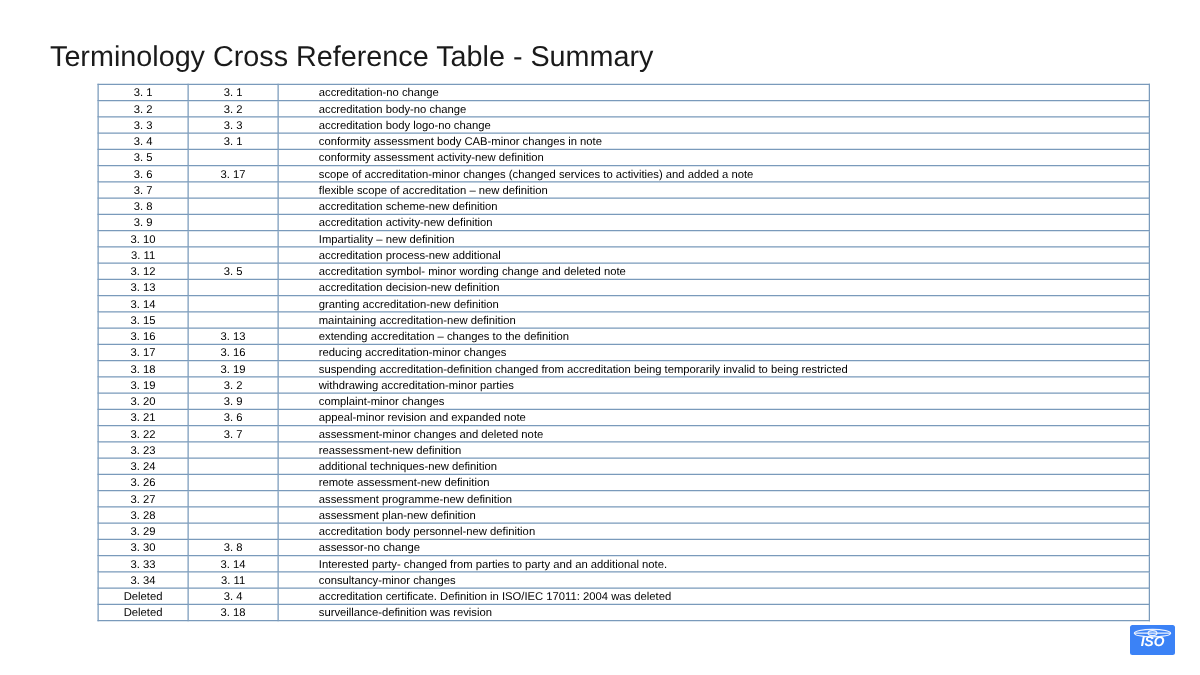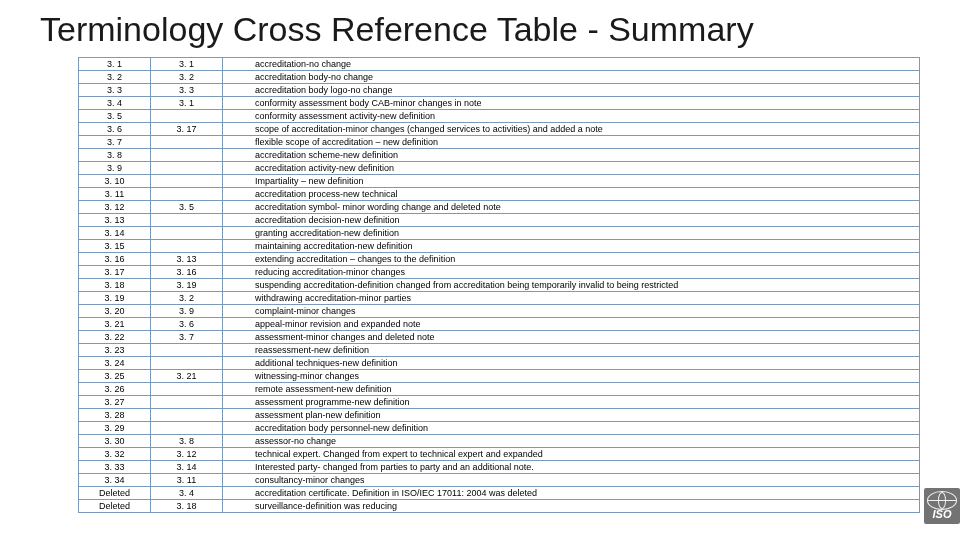--- a/index.html
+++ b/index.html
@@ -5,24 +5,25 @@
   * { box-sizing: border-box; }
   body {
     margin: 0;
     width: 960px;
     height: 540px;
     font-family: Arial, Helvetica, sans-serif;
     background: #fff;
     position: relative;
   }
   .title {
-    font-size: 34px;
+    font-size: 23px;
     font-weight: 400;
     color: #1a1a1a;
     padding: 10px 0 8px 40px;
+    margin-top: 22px;
   }
   .table-wrap {
     margin: 0 40px 0 78px;
   }
   table {
     border-collapse: collapse;
     width: 100%;
     table-layout: fixed;
   }
   td {
@@ -34,25 +35,25 @@
     vertical-align: middle;
     height: 12.6px;
     overflow: hidden;
     white-space: nowrap;
   }
   .c1 { width: 72px; text-align: center; }
   .c2 { width: 72px; text-align: center; }
   .c3 { text-align: left; padding-left: 32px; }
   .logo {
     position: absolute;
-    right: 0;
+    right: 20px;
     bottom: 16px;
     width: 36px;
-    height: 36px;
-    background: #737373;
+    height: 24px;
+    background: #3b82f6;
     border-radius: 2px;
     display: flex;
     align-items: center;
     justify-content: center;
   }
   .logo-globe {
     position: absolute;
     top: 3px; left: 3px; right: 3px; bottom: 14px;
     border: 1px solid #fff;
     border-radius: 50%;
@@ -136,21 +137,21 @@
           <td class="c3">accreditation activity-new definition</td>
         </tr>
         <tr>
           <td class="c1">3. 10</td>
           <td class="c2"></td>
           <td class="c3">Impartiality – new definition</td>
         </tr>
         <tr>
           <td class="c1">3. 11</td>
           <td class="c2"></td>
-          <td class="c3">accreditation process-new technical</td>
+          <td class="c3">accreditation process-new additional</td>
         </tr>
         <tr>
           <td class="c1">3. 12</td>
           <td class="c2">3. 5</td>
           <td class="c3">accreditation symbol- minor wording change and deleted note</td>
         </tr>
         <tr>
           <td class="c1">3. 13</td>
           <td class="c2"></td>
           <td class="c3">accreditation decision-new definition</td>
@@ -204,25 +205,20 @@
           <td class="c1">3. 23</td>
           <td class="c2"></td>
           <td class="c3">reassessment-new definition</td>
         </tr>
         <tr>
           <td class="c1">3. 24</td>
           <td class="c2"></td>
           <td class="c3">additional techniques-new definition</td>
         </tr>
         <tr>
-          <td class="c1">3. 25</td>
-          <td class="c2">3. 21</td>
-          <td class="c3">witnessing-minor changes</td>
-        </tr>
-        <tr>
           <td class="c1">3. 26</td>
           <td class="c2"></td>
           <td class="c3">remote assessment-new definition</td>
         </tr>
         <tr>
           <td class="c1">3. 27</td>
           <td class="c2"></td>
           <td class="c3">assessment programme-new definition</td>
         </tr>
         <tr>
@@ -234,43 +230,38 @@
           <td class="c1">3. 29</td>
           <td class="c2"></td>
           <td class="c3">accreditation body personnel-new definition</td>
         </tr>
         <tr>
           <td class="c1">3. 30</td>
           <td class="c2">3. 8</td>
           <td class="c3">assessor-no change</td>
         </tr>
         <tr>
-          <td class="c1">3. 32</td>
-          <td class="c2">3. 12</td>
-          <td class="c3">technical expert.  Changed from expert to technical expert and expanded</td>
-        </tr>
-        <tr>
           <td class="c1">3. 33</td>
           <td class="c2">3. 14</td>
           <td class="c3">Interested party- changed from parties to party and an additional note.</td>
         </tr>
         <tr>
           <td class="c1">3. 34</td>
           <td class="c2">3. 11</td>
           <td class="c3">consultancy-minor changes</td>
         </tr>
         <tr>
           <td class="c1">Deleted</td>
           <td class="c2">3. 4</td>
           <td class="c3">accreditation certificate.  Definition in ISO/IEC 17011: 2004 was deleted</td>
         </tr>
         <tr>
           <td class="c1">Deleted</td>
           <td class="c2">3. 18</td>
-          <td class="c3">surveillance-definition was reducing</td>
+          <td class="c3">surveillance-definition was revision</td>
         </tr>
       </tbody>
   </table>
 </div>
 
 <div class="logo">
   <div class="logo-globe"></div>
   <div class="logo-txt">ISO</div>
 </div>
 

